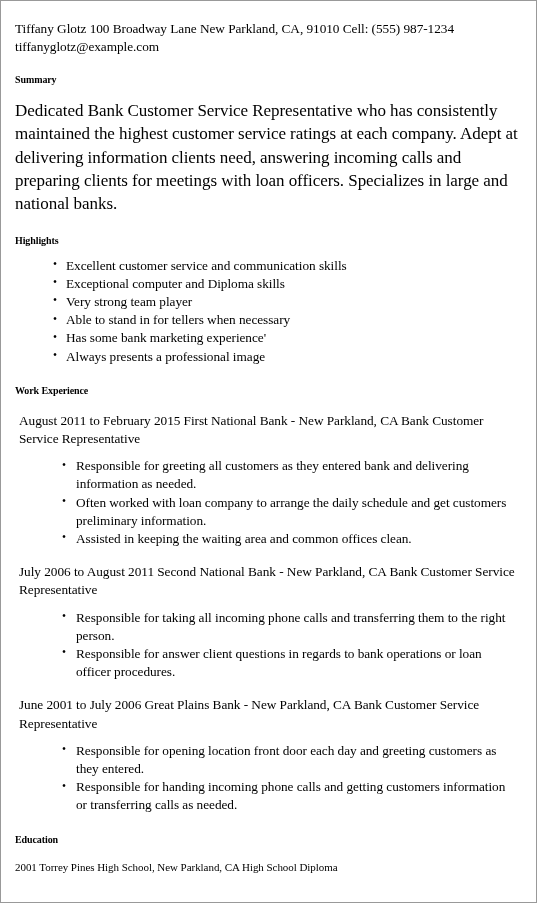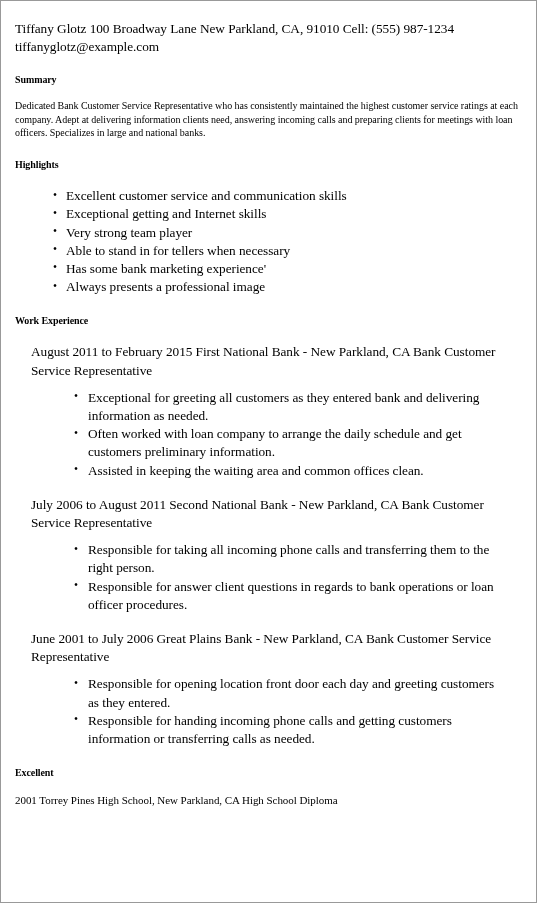--- a/index.html
+++ b/index.html
@@ -36,21 +36,21 @@
     display: block;
   }
   h2.section-heading {
     font-size: 10px;
     font-weight: bold;
     margin: 19px 0 0 0;
     line-height: 1.2;
     letter-spacing: -0.1px;
   }
   p.body-text {
-    font-size: 10px;
+    font-size: 17px;
     line-height: 1.37;
     margin: 13px 0 0 0;
     letter-spacing: -0.05px;
   }
   p.job-header {
     font-size: 13.3px;
     line-height: 1.37;
     margin: 15px 0 0 0;
     letter-spacing: -0.05px;
   }
@@ -70,32 +70,32 @@
   ul.bullet-list > li::before {
     content: "\2022";
     position: absolute;
     left: 1px;
     top: -0.5px;
     font-size: 11.5px;
     line-height: 1.55;
   }
   ul.highlights-list {
     margin-left: 37px;
-    margin-top: 16px;
+    margin-top: 10px;
   }
   ul.duties-list {
     margin-left: 42px;
     margin-top: 9px;
     margin-bottom: 0;
   }
   ul.duties-list > li {
     padding-left: 15px;
   }
   .job-entry {
-    margin: 16px;
+    margin: 4px;
   }
   .edu-line {
     font-size: 11px;
     line-height: 1.37;
     margin: 14px 0 0 0;
     letter-spacing: -0.05px;
   }
 </style>
 </head>
 <body>
@@ -107,33 +107,33 @@
       <span class="line">Tiffany Glotz 100 Broadway Lane New Parkland, CA, 91010 Cell: (555) 987-1234</span>
       <span class="line">tiffanyglotz@example.com</span>
     </div>
 
     <h2 class="section-heading">Summary</h2>
     <p class="body-text">Dedicated Bank Customer Service Representative who has consistently maintained the highest customer service ratings at each company. Adept at delivering information clients need, answering incoming calls and preparing clients for meetings with loan officers. Specializes in large and national banks.</p>
 
     <h2 class="section-heading">Highlights</h2>
     <ul class="bullet-list highlights-list">
       <li>Excellent customer service and communication skills</li>
-      <li>Exceptional getting and Internet skills</li>
+      <li>Exceptional computer and Diploma skills</li>
       <li>Very strong team player</li>
       <li>Able to stand in for tellers when necessary</li>
       <li>Has some bank marketing experience'</li>
       <li>Always presents a professional image</li>
     </ul>
 
     <h2 class="section-heading">Work Experience</h2>
 
     <div class="job-entry">
       <p class="job-header">August 2011 to February 2015 First National Bank - New Parkland, CA Bank Customer Service Representative</p>
       <ul class="bullet-list duties-list">
-        <li>Exceptional for greeting all customers as they entered bank and delivering information as needed.</li>
+        <li>Responsible for greeting all customers as they entered bank and delivering information as needed.</li>
         <li>Often worked with loan company to arrange the daily schedule and get customers preliminary information.</li>
         <li>Assisted in keeping the waiting area and common offices clean.</li>
       </ul>
     </div>
 
     <div class="job-entry">
       <p class="job-header">July 2006 to August 2011 Second National Bank - New Parkland, CA Bank Customer Service Representative</p>
       <ul class="bullet-list duties-list">
         <li>Responsible for taking all incoming phone calls and transferring them to the right person.</li>
         <li>Responsible for answer client questions in regards to bank operations or loan officer procedures.</li>
@@ -141,17 +141,17 @@
     </div>
 
     <div class="job-entry">
       <p class="job-header">June 2001 to July 2006 Great Plains Bank - New Parkland, CA Bank Customer Service Representative</p>
       <ul class="bullet-list duties-list">
         <li>Responsible for opening location front door each day and greeting customers as they entered.</li>
         <li>Responsible for handing incoming phone calls and getting customers information or transferring calls as needed.</li>
       </ul>
     </div>
 
-    <h2 class="section-heading">Excellent</h2>
+    <h2 class="section-heading">Education</h2>
     <p class="edu-line">2001 Torrey Pines High School, New Parkland, CA High School Diploma</p>
 
   </div>
 </div>
 
 </body></html>

